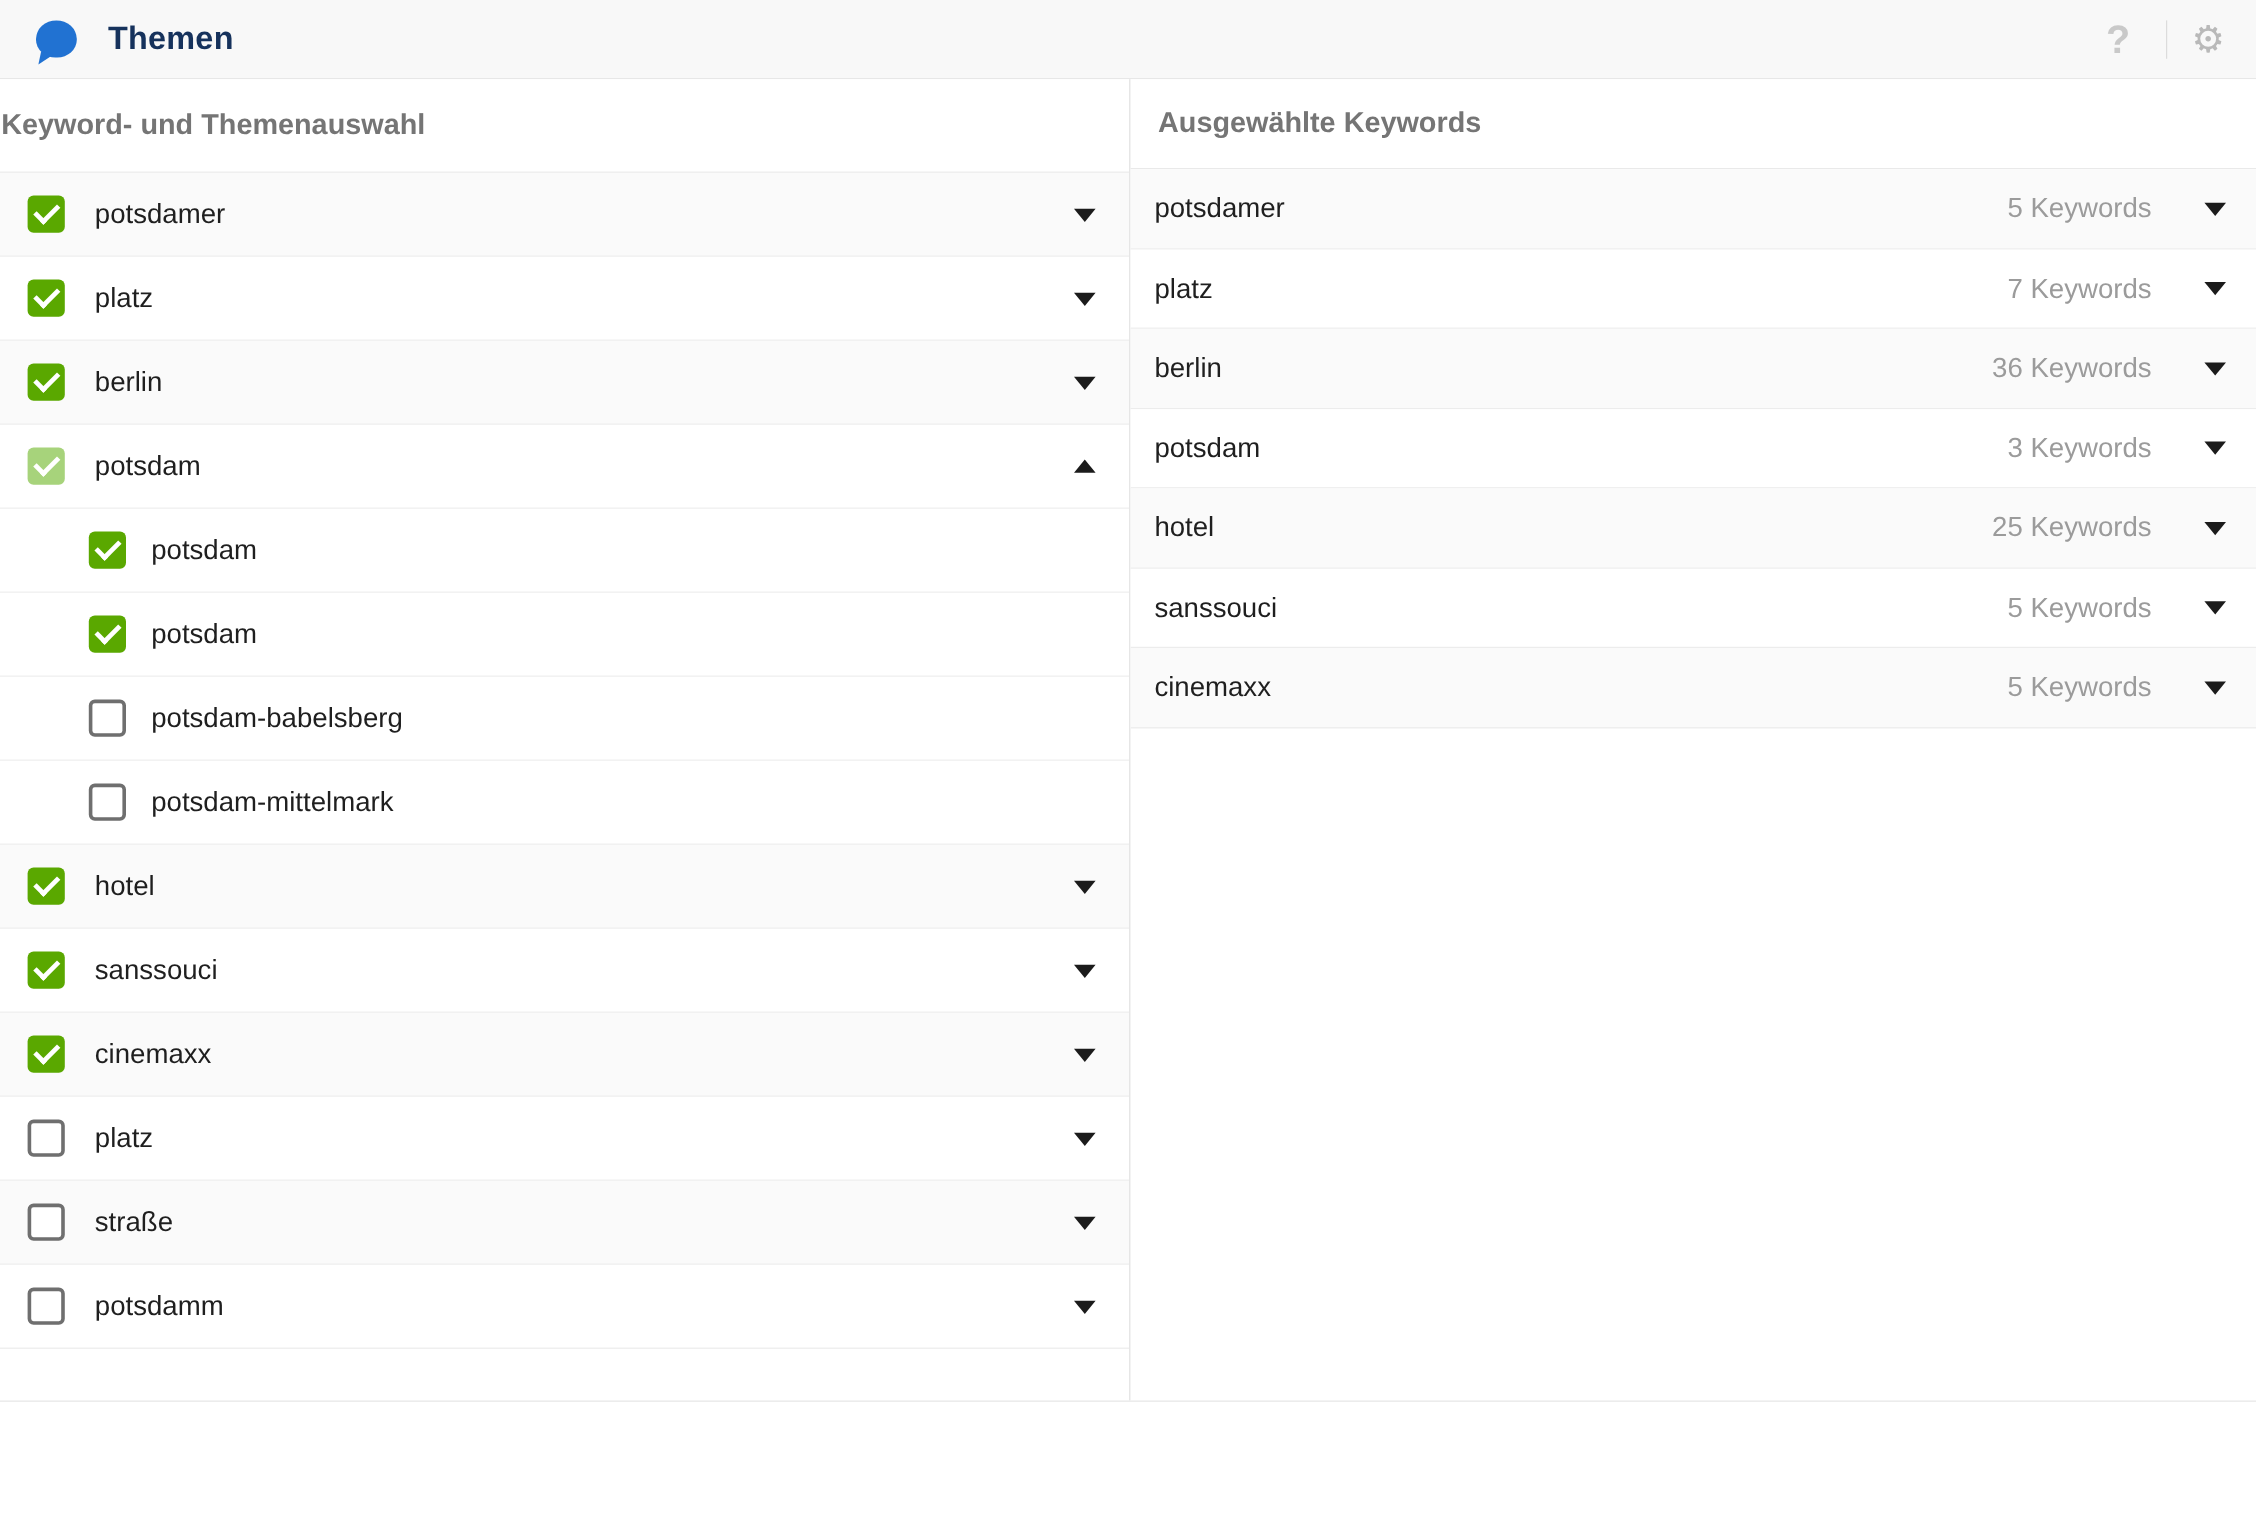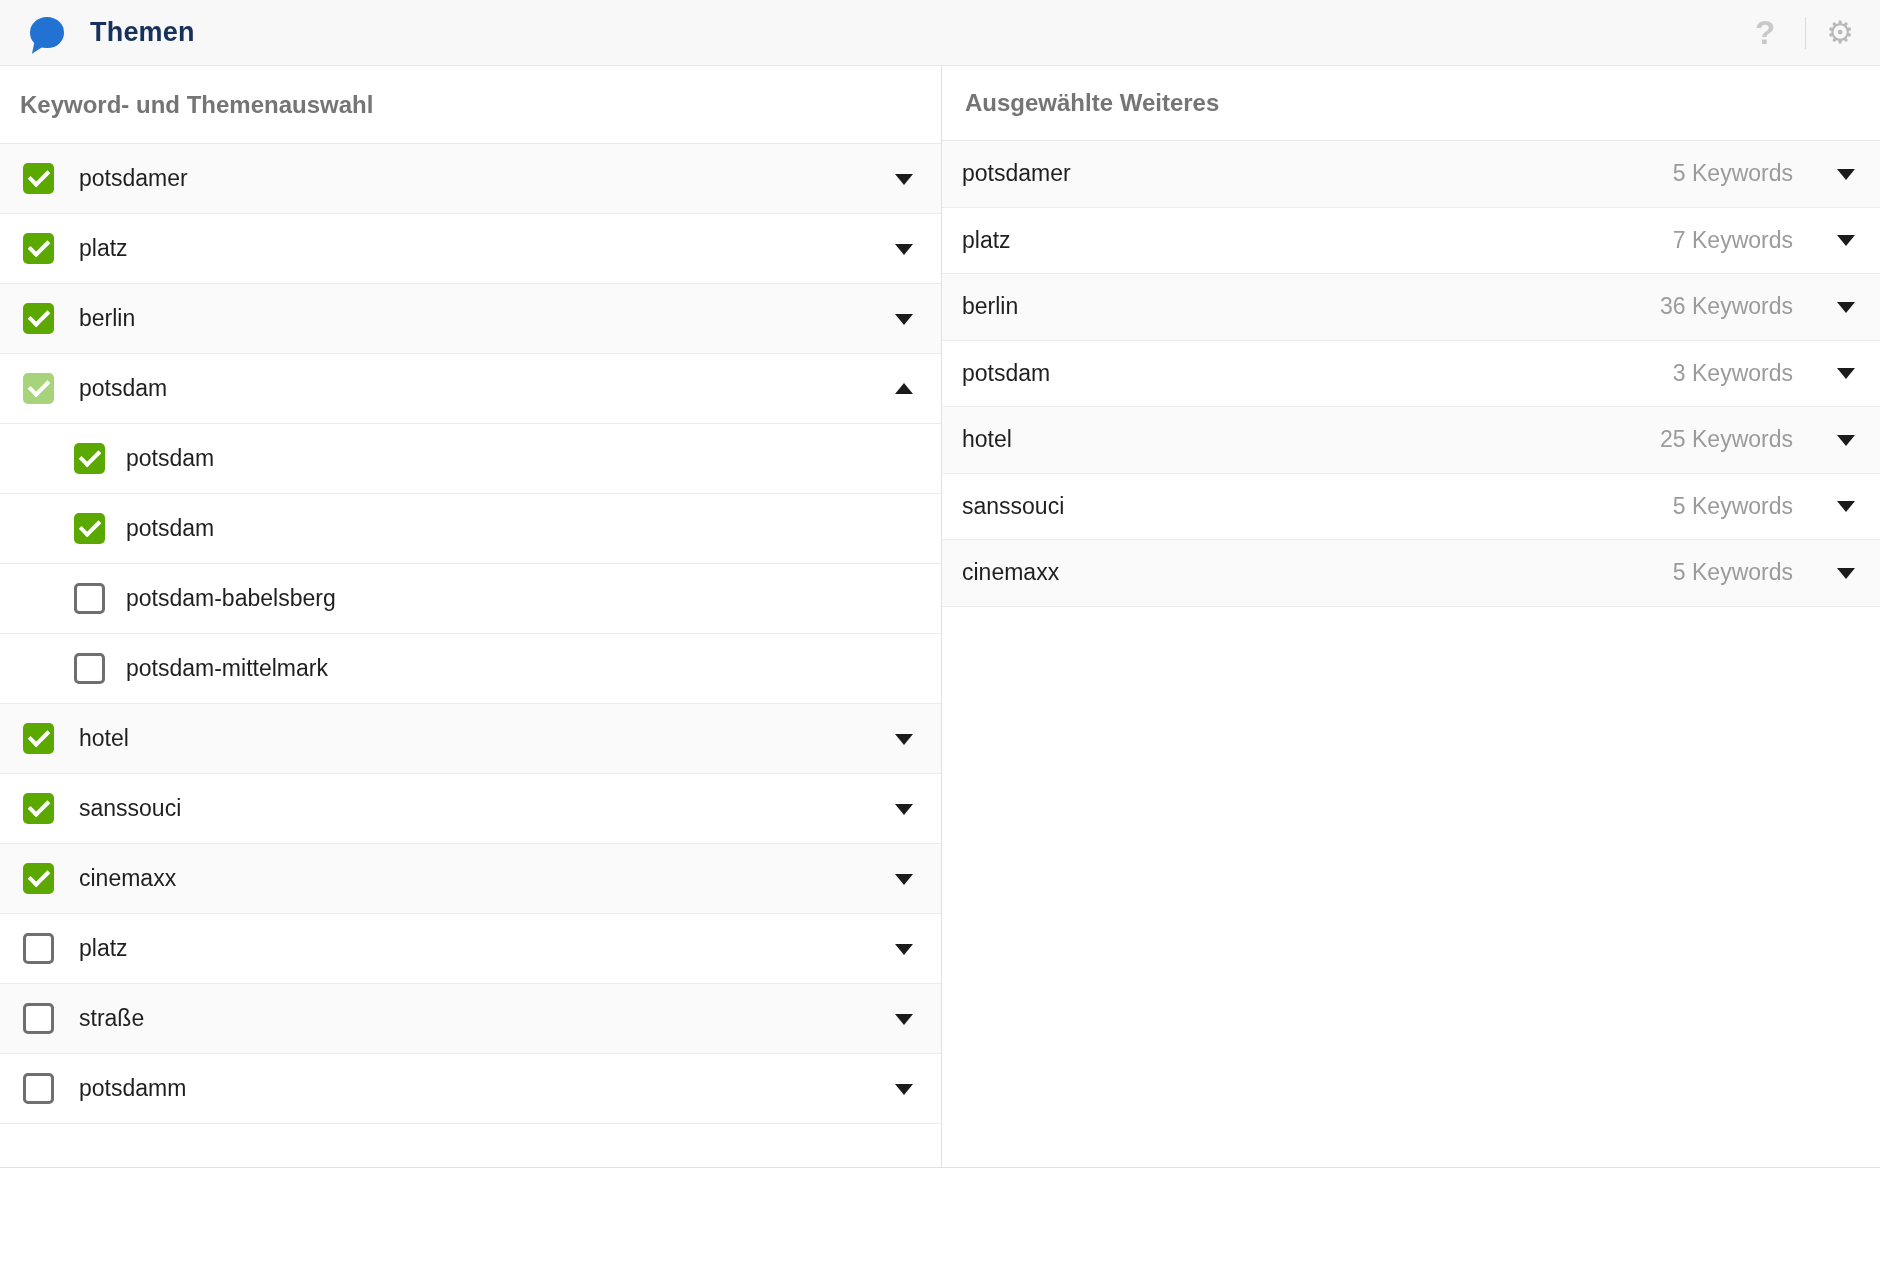--- a/index.html
+++ b/index.html
@@ -16,21 +16,21 @@
   .help{font-size:33px;font-weight:bold;color:#c9c9c9;line-height:1;padding:0 10px;cursor:default;}
   .bar-sep{width:1px;height:32px;background:#dcdcdc;margin:0 20px;}
   .gear{font-size:31px;color:#b9b9b9;line-height:1;}
   
   .main{position:absolute;left:0;top:66px;width:1880px;height:1101px;border-bottom:1px solid #e0e0e0;
     box-sizing:content-box;}
   .col-left{position:absolute;left:0;top:0;width:941px;height:1101px;overflow:hidden;background:#fff;}
   .col-right{position:absolute;left:941px;top:0;width:939px;height:1101px;overflow:hidden;
     border-left:1px solid #e0e0e0;background:#fff;}
   .panel-header{display:flex;align-items:center;border-bottom:1px solid #e9e9e9;box-sizing:border-box;}
-  .col-left .panel-header{height:78px;padding-left:20px;}
+  .col-left .panel-header{height:78px;padding-left:1px;}
   .col-right .panel-header{height:75px;padding-left:23px;}
   .panel-header span{font-size:24px;font-weight:bold;color:#757575;}
   
   .lrow{position:relative;height:70px;display:flex;align-items:center;
     border-bottom:1px solid #ececec;box-sizing:border-box;background:#fff;cursor:pointer;}
   .lrow.alt{background:#fafafa;}
   .lrow .label{font-size:23px;color:#1f1f1f;margin-left:25px;}
   .cb{flex:0 0 auto;width:31px;height:31px;border-radius:5px;position:relative;margin-left:23px;
     box-sizing:border-box;cursor:pointer;}
   .lrow.sub .cb{margin-left:74px;}
@@ -142,21 +142,21 @@
     </div>
     <div class="lrow">
       <div class="cb unchecked"></div>
       <div class="label">potsdamm</div>
       <div class="arr down"></div>
     </div>
   </div>
 
   <div class="col-right">
     <div class="panel-header">
-      <span>Ausgewählte Weiteres</span>
+      <span>Ausgewählte Keywords</span>
     </div>
 
     <div class="rrow alt">
       <div class="label">potsdamer</div>
       <div class="count">5 Keywords</div>
       <div class="arr down"></div>
     </div>
     <div class="rrow">
       <div class="label">platz</div>
       <div class="count">7 Keywords</div>

